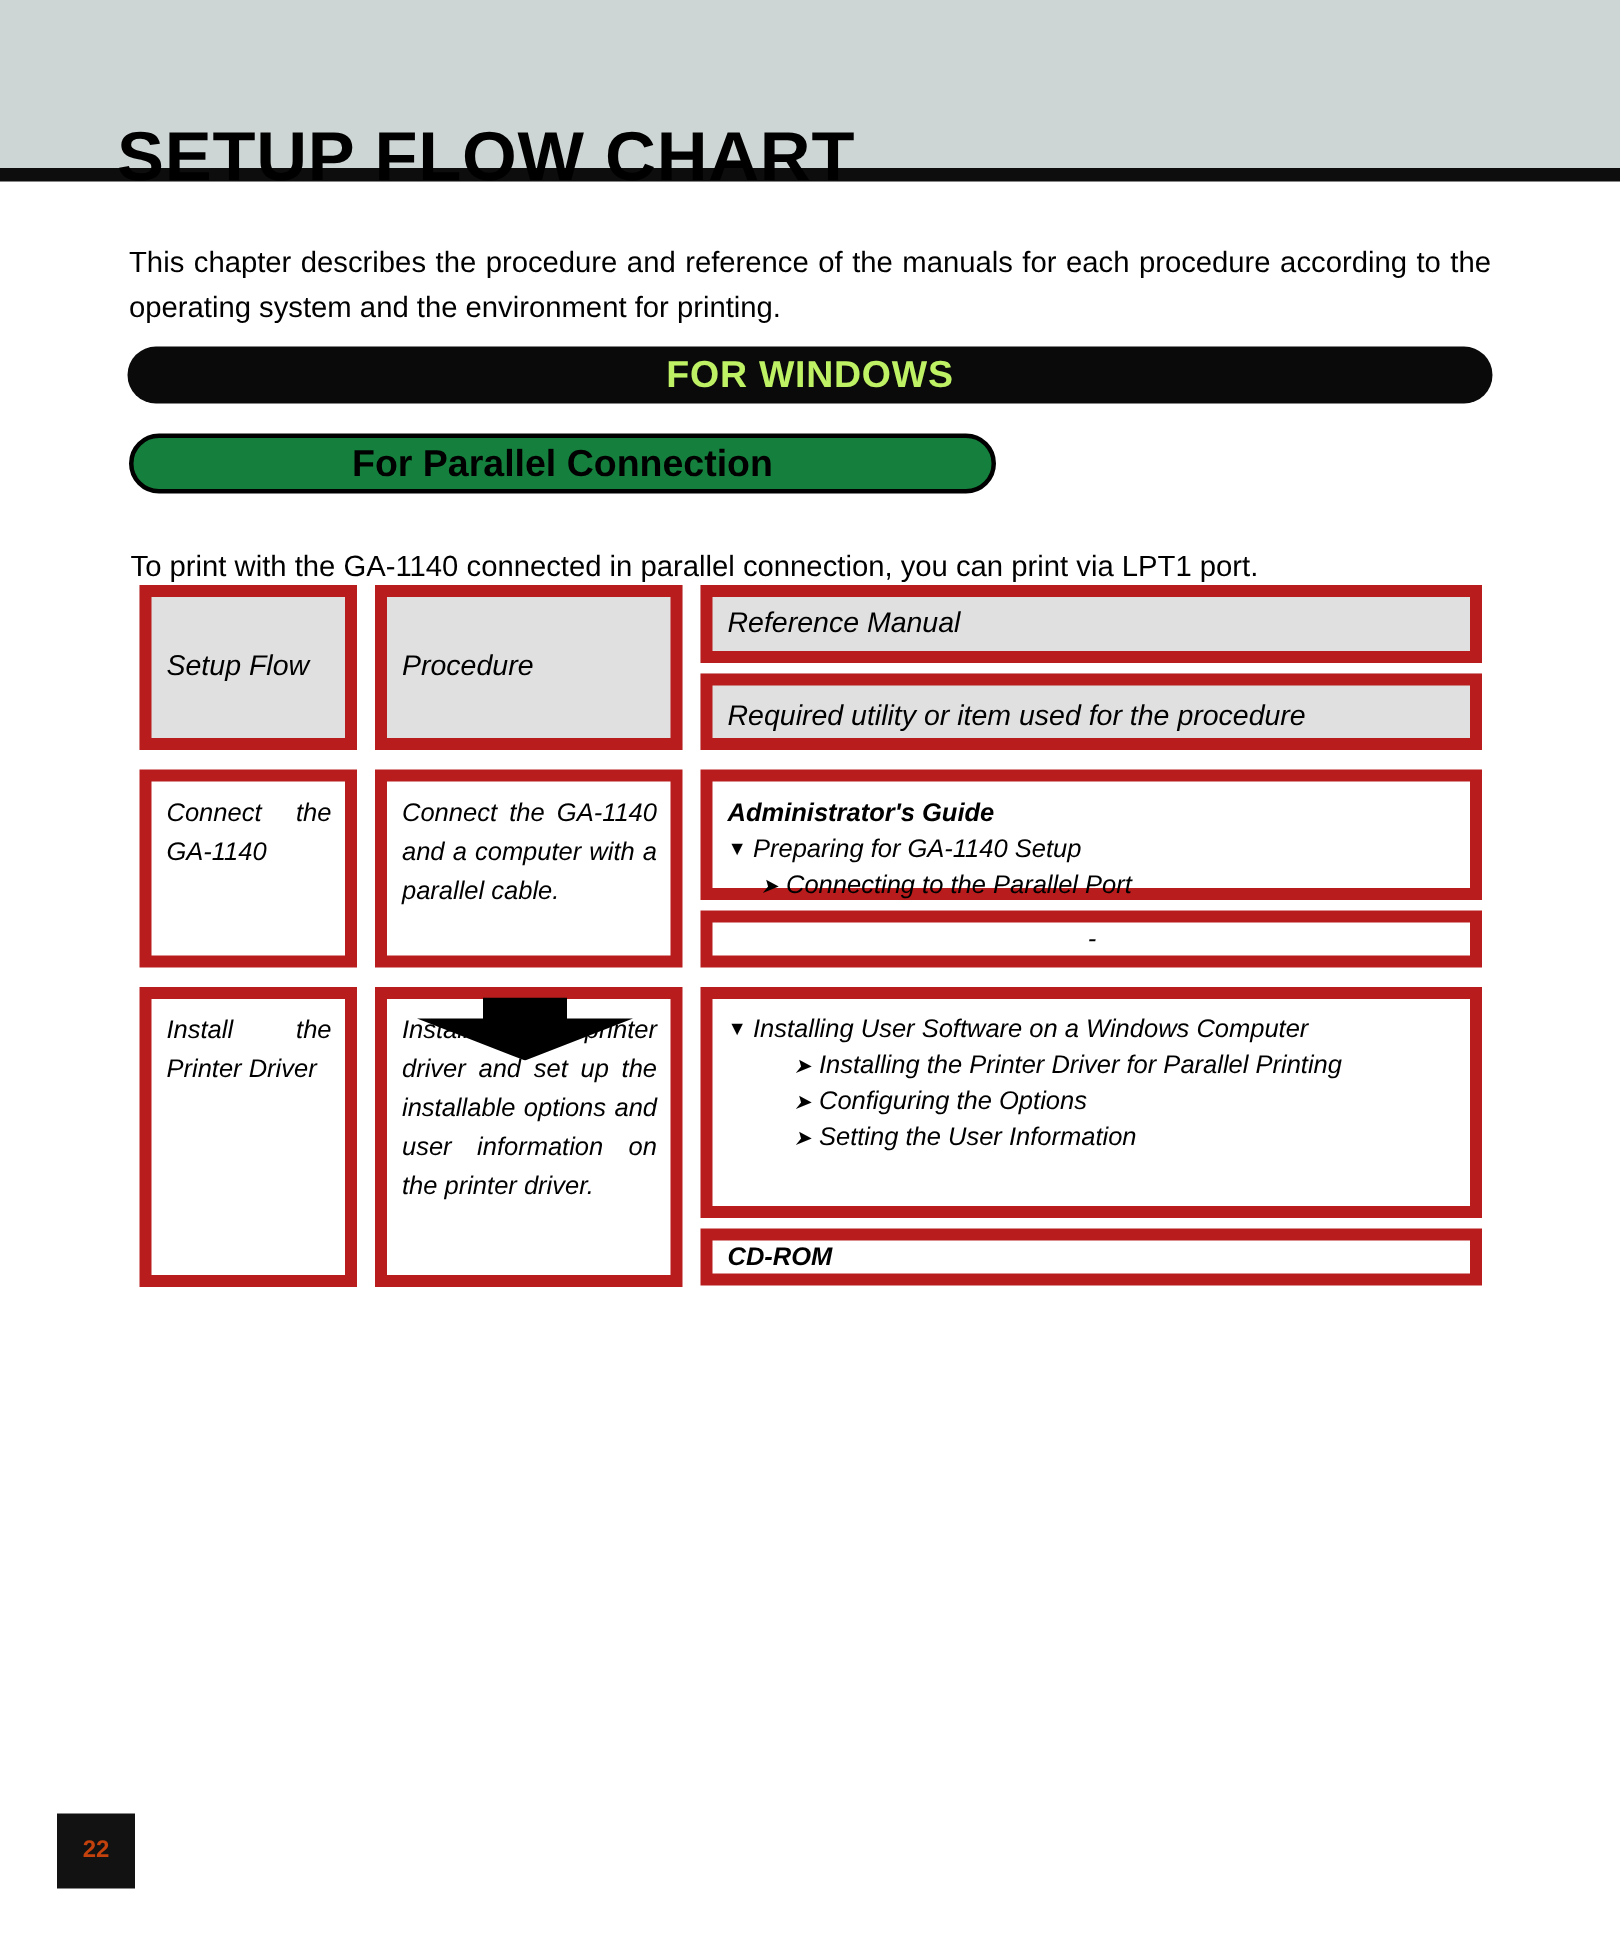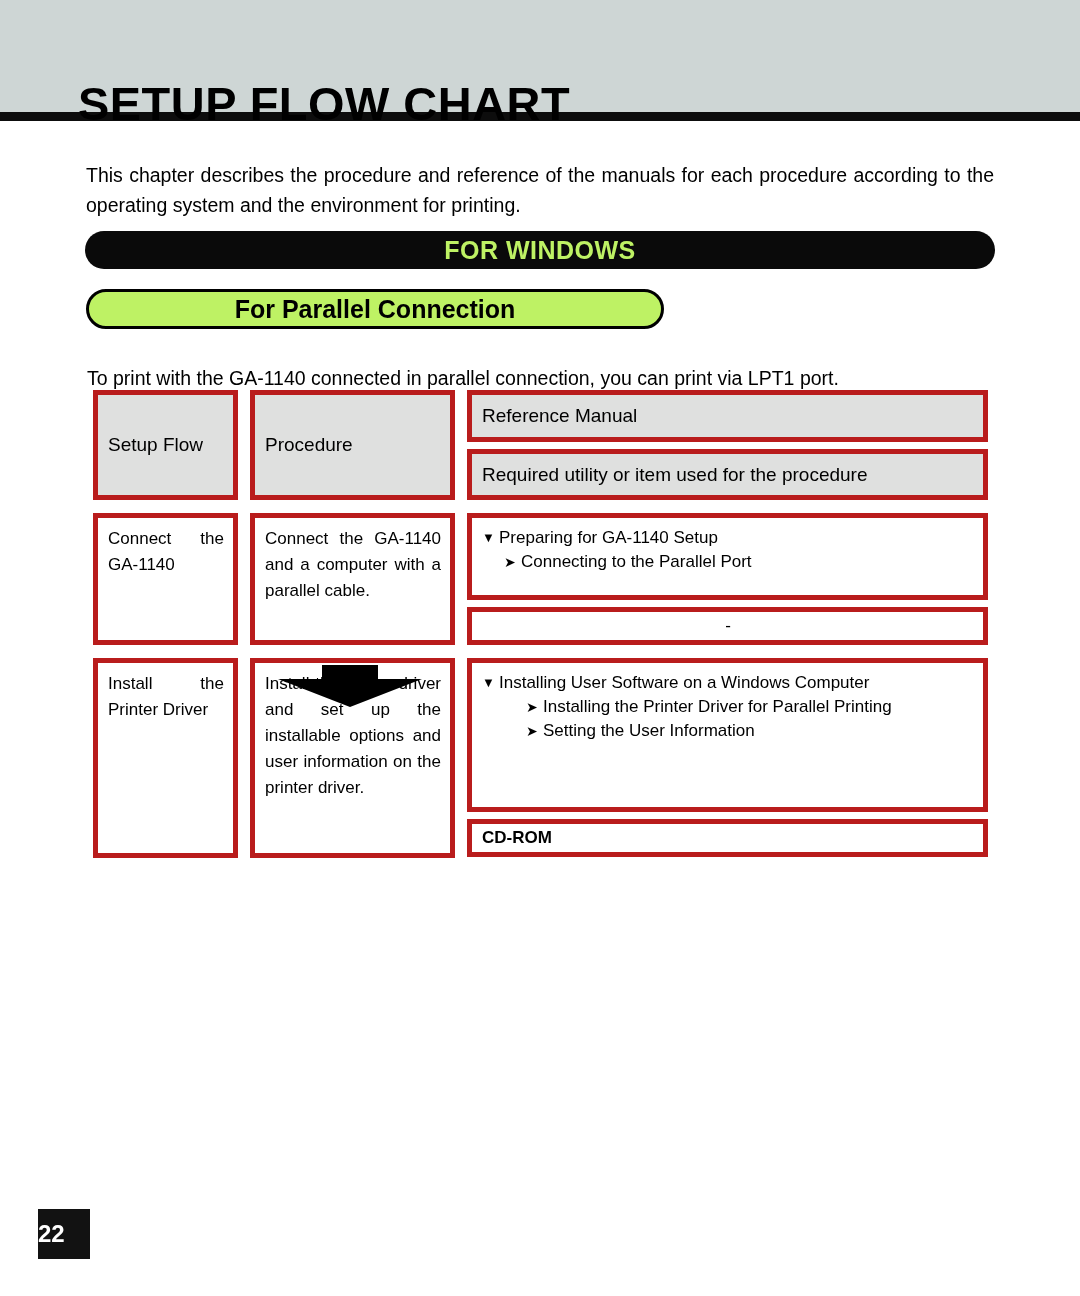--- a/index.html
+++ b/index.html
@@ -75,21 +75,21 @@
     justify-content: center;
   }
 
   
   .subsection-pill {
     position: absolute;
     left: 86px;
     top: 289px;
     width: 578px;
     height: 40px;
-    background: #bef264;
+    background: #15803d;
     border: 3px solid #000000;
     border-radius: 21px;
     box-sizing: border-box;
     display: flex;
     align-items: center;
     justify-content: center;
     font-size: 25px;
     font-weight: bold;
   }
 
@@ -117,25 +117,26 @@
     display: flex;
     align-items: stretch;
   }
   .flow-row + .flow-row { margin-top: 13px; justify-content: center; }
 
   .col-setup  { width: 145px; flex: 0 0 145px; }
   .col-proc   { width: 205px; flex: 0 0 205px; margin-left: 12px; }
   .col-ref    { flex: 1 1 auto; margin-left: 12px; display: flex; flex-direction: column; }
 
   .cell {
-    border: 5px solid #b91c1c;
+    border: 8px solid #b91c1c;
     box-sizing: border-box;
     padding: 8px 9px 8px 10px;
     font-size: 17px;
     line-height: 26px;
+    font-style: italic;
   }
 
   
   .hdr .cell { background: #dfe0df; }
   .hdr .col-setup .cell,
   .hdr .col-proc .cell {
     height: 110px;
     display: flex;
     align-items: center;
   }
@@ -214,25 +215,26 @@
   }
 
   
   .page-number {
     position: absolute;
     left: 38px;
     top: 1209px;
     width: 52px;
     height: 50px;
     background: #121212;
-    color: #ffffff;
-    font-size: 24px;
-    font-weight: bold;
-    display: flex;
-    align-items: center;
+    color: #c2410c;
+    font-size: 16px;
+    font-weight: bold;
+    display: flex;
+    align-items: center;
+    justify-content: center;
   }
 </style>
 </head>
 <body>
 
 <div class="chapter-band"></div>
 <div class="chapter-rule"></div>
 <h1 class="chapter-title">SETUP FLOW CHART</h1>
 
 <p class="intro">This chapter describes the procedure and reference of the manuals for each procedure according to the operating system and the environment for printing.</p>
@@ -276,20 +278,21 @@
         <span>Connect the GA-1140</span>
       </div>
     </div>
     <div class="col-proc">
       <div class="cell justify-cell">
         <span>Connect the GA-1140 and a computer with a parallel cable.</span>
       </div>
     </div>
     <div class="col-ref">
       <div class="cell cell-top">
+        <div class="ref-title">Administrator's Guide</div>
         <div class="ref-item lvl-1">
           <span class="bullet bullet-tri">▼</span><span>Preparing for GA-1140 Setup</span>
         </div>
         <div class="ref-item lvl-2">
           <span class="bullet bullet-arrow">➤</span><span>Connecting to the Parallel Port</span>
         </div>
       </div>
       <div class="cell cell-bot dash-cell">
         <span>-</span>
       </div>
@@ -309,20 +312,23 @@
     </div>
     <div class="col-ref">
       <div class="cell cell-top">
         <div class="ref-item lvl-1">
           <span class="bullet bullet-tri">▼</span><span>Installing User Software on a Windows Computer</span>
         </div>
         <div class="ref-item lvl-3">
           <span class="bullet bullet-arrow">➤</span><span>Installing the Printer Driver for Parallel Printing</span>
         </div>
         <div class="ref-item lvl-3">
+          <span class="bullet bullet-arrow">➤</span><span>Configuring the Options</span>
+        </div>
+        <div class="ref-item lvl-3">
           <span class="bullet bullet-arrow">➤</span><span>Setting the User Information</span>
         </div>
       </div>
       <div class="cell cell-bot cdrom-cell">
         <span>CD-ROM</span>
       </div>
     </div>
   </div>
 
 </div>

